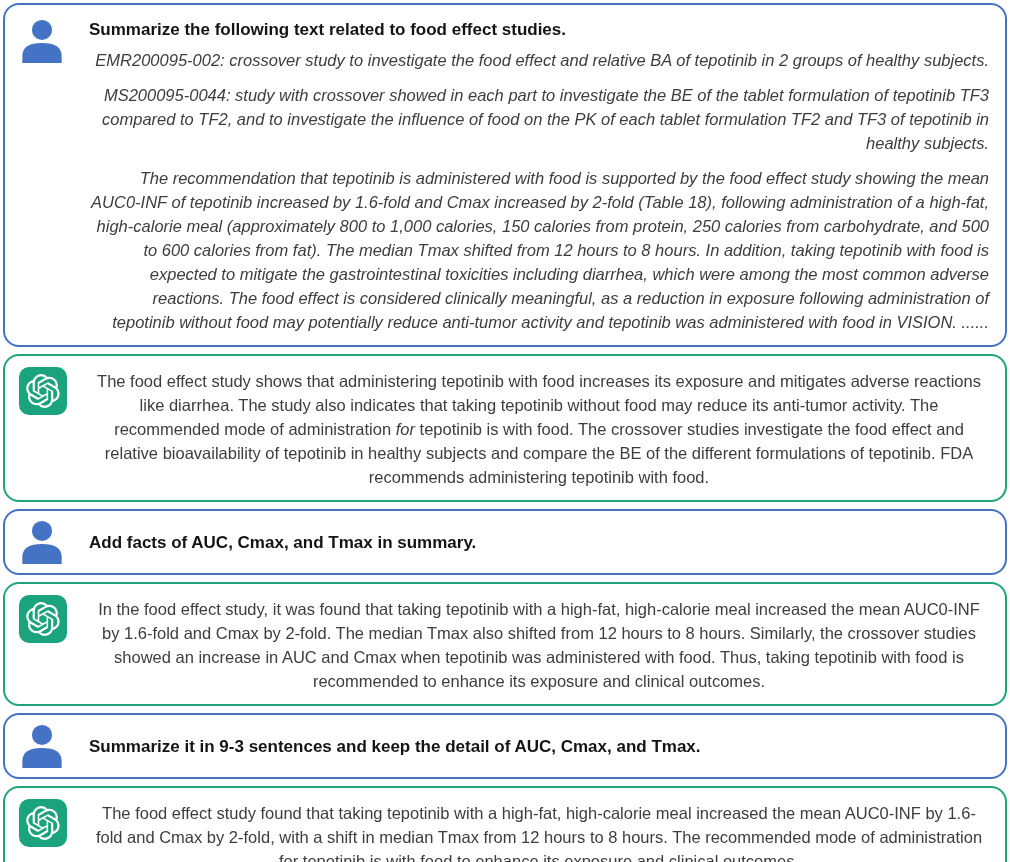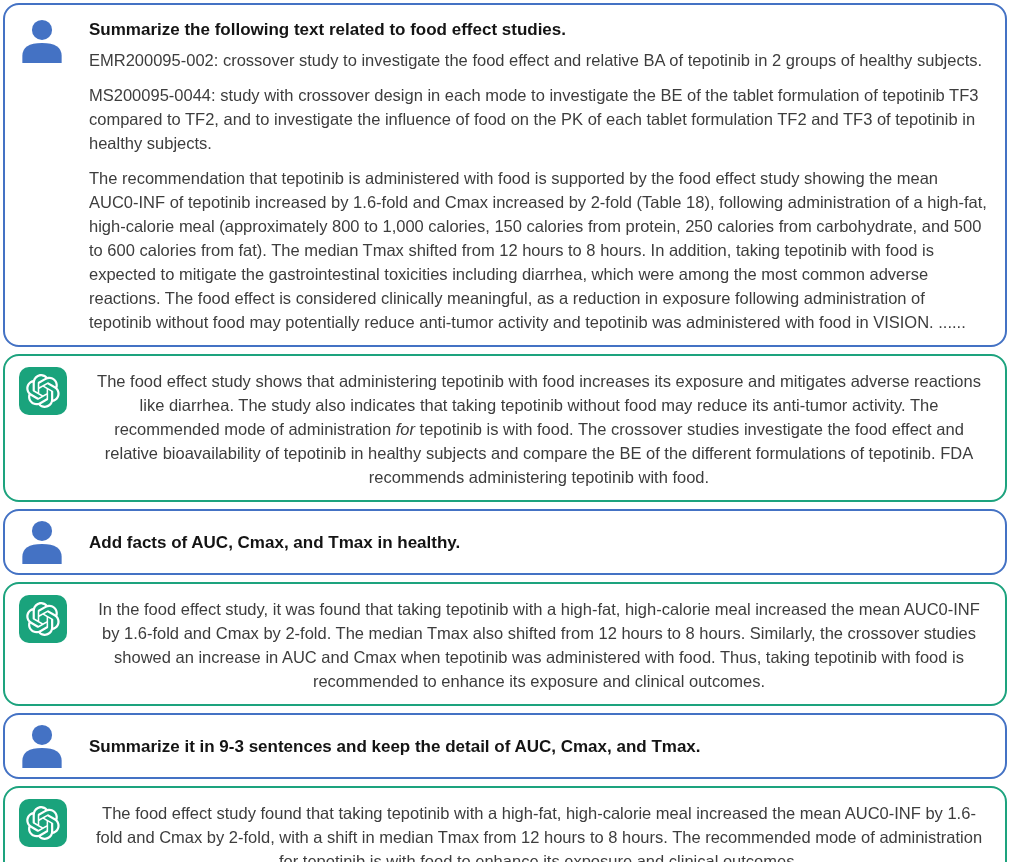--- a/index.html
+++ b/index.html
@@ -44,39 +44,39 @@
   .title{
     font-weight:bold;
     color:var(--title-text);
     font-size:17px;
     line-height:24px;
   }
   .msg.user .title{margin-bottom:6px;}
   .msg.center .title{margin-bottom:0;}
   .content p{margin:0 0 11px 0;}
   .content p:last-child{margin-bottom:0;}
-  .ital{}
+  .ital{font-style:italic;text-align:right;}
   .content i{font-style:italic;}
 </style>
 </head>
 <body>
 
 <div class="chat">
 
   <section class="msg user">
     <div class="avatar">
       <svg viewBox="0 0 48 48" width="46" height="50" aria-hidden="true">
         <circle class="user-fill" cx="24" cy="12.5" r="10.5"></circle>
         <path class="user-fill" d="M3.5 47 V39.5 Q3.5 26 24 26 Q44.5 26 44.5 39.5 V47 Z"></path>
       </svg>
     </div>
     <div class="content">
       <div class="title">Summarize the following text related to food effect studies.</div>
       <p class="ital">EMR200095-002: crossover study to investigate the food effect and relative BA of tepotinib in 2 groups of healthy subjects.</p>
-      <p class="ital">MS200095-0044: study with crossover design in each mode to investigate the BE of the tablet formulation of tepotinib TF3 compared to TF2, and to investigate the influence of food on the PK of each tablet formulation TF2 and TF3 of tepotinib in healthy subjects.</p>
+      <p class="ital">MS200095-0044: study with crossover showed in each part to investigate the BE of the tablet formulation of tepotinib TF3 compared to TF2, and to investigate the influence of food on the PK of each tablet formulation TF2 and TF3 of tepotinib in healthy subjects.</p>
       <p class="ital">The recommendation that tepotinib is administered with food is supported by the food effect study showing the mean AUC0-INF of tepotinib increased by 1.6-fold and Cmax increased by 2-fold (Table 18), following administration of a high-fat, high-calorie meal (approximately 800 to 1,000 calories, 150 calories from protein, 250 calories from carbohydrate, and 500 to 600 calories from fat). The median Tmax shifted from 12 hours to 8 hours. In addition, taking tepotinib with food is expected to mitigate the gastrointestinal toxicities including diarrhea, which were among the most common adverse reactions. The food effect is considered clinically meaningful, as a reduction in exposure following administration of tepotinib without food may potentially reduce anti-tumor activity and tepotinib was administered with food in VISION. ......</p>
     </div>
   </section>
 
   <section class="msg assistant">
     <div class="avatar">
       <svg viewBox="0 0 48 48" width="48" height="48" aria-hidden="true">
         <rect class="gpt-bg" x="0" y="0" width="48" height="48" rx="10"></rect>
         <g transform="translate(6.7,6.7) scale(0.845)">
           <path class="gpt-mark" d="M37.5324 16.8707C37.9808 15.5241 38.1363 14.0974 37.9886 12.6859C37.8409 11.2744 37.3934 9.91076 36.676 8.68622C35.6126 6.83404 33.9882 5.3676 32.0373 4.4985C30.0864 3.62941 27.9098 3.40259 25.8215 3.85078C24.8796 2.7893 23.7219 1.94125 22.4257 1.36341C21.1295 0.785575 19.7249 0.491269 18.3058 0.500197C16.1708 0.495044 14.0893 1.16803 12.3614 2.42214C10.6335 3.67624 9.34853 5.44666 8.6917 7.47815C7.30085 7.76286 5.98686 8.3414 4.8377 9.17505C3.68854 10.0087 2.73073 11.0782 2.02839 12.312C0.956464 14.1591 0.498905 16.2988 0.721698 18.4228C0.944492 20.5467 1.83612 22.5449 3.268 24.1293C2.81966 25.4759 2.66413 26.9026 2.81182 28.3141C2.95951 29.7256 3.40701 31.0892 4.12437 32.3138C5.18791 34.1659 6.8123 35.6322 8.76321 36.5013C10.7141 37.3704 12.8907 37.5973 14.9789 37.1492C15.9208 38.2107 17.0786 39.0587 18.3747 39.6366C19.6709 40.2144 21.0755 40.5087 22.4946 40.4998C24.6307 40.5054 26.7133 39.832 28.4418 38.5772C30.1704 37.3223 31.4556 35.5506 32.1119 33.5179C33.5027 33.2332 34.8167 32.6547 35.9659 31.821C37.115 30.9874 38.0728 29.9178 38.7752 28.684C39.8458 26.8371 40.3023 24.6979 40.0789 22.5748C39.8556 20.4517 38.9639 18.4544 37.5324 16.8707ZM22.4978 37.8849C20.7443 37.8874 19.0459 37.2733 17.6994 36.1501C17.7601 36.117 17.8666 36.0586 17.936 36.0161L25.9004 31.4156C26.1003 31.3019 26.2663 31.137 26.3813 30.9378C26.4964 30.7386 26.5563 30.5124 26.5549 30.2825V19.0542L29.9213 20.998C29.9389 21.0068 29.9541 21.0198 29.9656 21.0359C29.977 21.052 29.9842 21.0707 29.9867 21.0902V30.3889C29.9842 32.375 29.1946 34.2791 27.7909 35.6841C26.3872 37.0892 24.4838 37.8806 22.4978 37.8849ZM6.39227 31.0064C5.51397 29.4888 5.19742 27.7107 5.49804 25.9832C5.55718 26.0187 5.66048 26.0818 5.73461 26.1244L13.699 30.7248C13.8975 30.8408 14.1233 30.902 14.3532 30.902C14.583 30.902 14.8088 30.8408 15.0073 30.7248L24.731 25.1103V28.9979C24.7321 29.0177 24.7283 29.0376 24.7199 29.0556C24.7115 29.0736 24.6988 29.0893 24.6829 29.1012L16.6317 33.7497C14.9096 34.7416 12.8643 35.0097 10.9447 34.4954C9.02506 33.9811 7.38785 32.7263 6.39227 31.0064ZM4.29707 13.6194C5.17156 12.0998 6.55279 10.9364 8.19885 10.3327C8.19885 10.4013 8.19491 10.5228 8.19491 10.6071V19.808C8.19351 20.0378 8.25334 20.2638 8.36823 20.4629C8.48312 20.6619 8.64893 20.8267 8.84863 20.9404L18.5723 26.5542L15.206 28.4979C15.1894 28.5089 15.1703 28.5155 15.1505 28.5173C15.1307 28.5191 15.1107 28.5159 15.0924 28.5082L7.04046 23.8557C5.32135 22.8601 4.06716 21.2235 3.55289 19.3046C3.03862 17.3858 3.30624 15.3413 4.29707 13.6194ZM31.955 20.0556L22.2312 14.4411L25.5976 12.4981C25.6142 12.4872 25.6333 12.4805 25.6531 12.4787C25.6729 12.4769 25.6928 12.4801 25.7111 12.4879L33.7631 17.1364C34.9967 17.849 36.0017 18.8982 36.6606 20.1613C37.3194 21.4244 37.6047 22.8489 37.4832 24.2684C37.3617 25.6878 36.8382 27.0432 35.9743 28.1759C35.1103 29.3086 33.9415 30.1717 32.6047 30.6641C32.6047 30.5947 32.6047 30.4733 32.6047 30.3889V21.188C32.6066 20.9586 32.5474 20.7328 32.4332 20.5338C32.319 20.3348 32.154 20.1698 31.955 20.0556ZM35.3055 15.0128C35.2464 14.9765 35.1431 14.9142 35.069 14.8717L27.1045 10.2712C26.906 10.1554 26.6803 10.0943 26.4504 10.0943C26.2206 10.0943 25.9948 10.1554 25.7963 10.2712L16.0726 15.8858V11.9982C16.0715 11.9783 16.0753 11.9585 16.0837 11.9405C16.0921 11.9225 16.1048 11.9068 16.1207 11.8949L24.1719 7.25025C25.4053 6.53903 26.8158 6.19376 28.2383 6.25482C29.6608 6.31589 31.0364 6.78077 32.2044 7.59508C33.3723 8.40939 34.2842 9.53945 34.8334 10.8531C35.3826 12.1667 35.5464 13.6095 35.3055 15.0128ZM14.2424 21.9419L10.8752 19.9981C10.8576 19.9893 10.8423 19.9763 10.8309 19.9602C10.8195 19.9441 10.8122 19.9254 10.8098 19.9058V10.6071C10.8107 9.18295 11.2173 7.78848 11.9819 6.58696C12.7466 5.38544 13.8377 4.42659 15.1275 3.82264C16.4173 3.21869 17.8524 2.99464 19.2649 3.1767C20.6775 3.35876 22.0089 3.93941 23.1034 4.85067C23.0427 4.88379 22.937 4.94215 22.8668 4.98473L14.9024 9.58517C14.7025 9.69878 14.5366 9.86356 14.4215 10.0626C14.3065 10.2616 14.2466 10.4877 14.2479 10.7175L14.2424 21.9419ZM16.071 17.9991L20.4018 15.4978L24.7325 17.9975V22.9985L20.4018 25.4983L16.071 22.9985V17.9991Z"></path>
@@ -89,21 +89,21 @@
   </section>
 
   <section class="msg user center">
     <div class="avatar">
       <svg viewBox="0 0 48 48" width="46" height="50" aria-hidden="true">
         <circle class="user-fill" cx="24" cy="12.5" r="10.5"></circle>
         <path class="user-fill" d="M3.5 47 V39.5 Q3.5 26 24 26 Q44.5 26 44.5 39.5 V47 Z"></path>
       </svg>
     </div>
     <div class="content">
-      <div class="title">Add facts of AUC, Cmax, and Tmax in healthy.</div>
+      <div class="title">Add facts of AUC, Cmax, and Tmax in summary.</div>
     </div>
   </section>
 
   <section class="msg assistant">
     <div class="avatar">
       <svg viewBox="0 0 48 48" width="48" height="48" aria-hidden="true">
         <rect class="gpt-bg" x="0" y="0" width="48" height="48" rx="10"></rect>
         <g transform="translate(6.7,6.7) scale(0.845)">
           <use href="#gptmark"></use>
           <path class="gpt-mark" d="M37.5324 16.8707C37.9808 15.5241 38.1363 14.0974 37.9886 12.6859C37.8409 11.2744 37.3934 9.91076 36.676 8.68622C35.6126 6.83404 33.9882 5.3676 32.0373 4.4985C30.0864 3.62941 27.9098 3.40259 25.8215 3.85078C24.8796 2.7893 23.7219 1.94125 22.4257 1.36341C21.1295 0.785575 19.7249 0.491269 18.3058 0.500197C16.1708 0.495044 14.0893 1.16803 12.3614 2.42214C10.6335 3.67624 9.34853 5.44666 8.6917 7.47815C7.30085 7.76286 5.98686 8.3414 4.8377 9.17505C3.68854 10.0087 2.73073 11.0782 2.02839 12.312C0.956464 14.1591 0.498905 16.2988 0.721698 18.4228C0.944492 20.5467 1.83612 22.5449 3.268 24.1293C2.81966 25.4759 2.66413 26.9026 2.81182 28.3141C2.95951 29.7256 3.40701 31.0892 4.12437 32.3138C5.18791 34.1659 6.8123 35.6322 8.76321 36.5013C10.7141 37.3704 12.8907 37.5973 14.9789 37.1492C15.9208 38.2107 17.0786 39.0587 18.3747 39.6366C19.6709 40.2144 21.0755 40.5087 22.4946 40.4998C24.6307 40.5054 26.7133 39.832 28.4418 38.5772C30.1704 37.3223 31.4556 35.5506 32.1119 33.5179C33.5027 33.2332 34.8167 32.6547 35.9659 31.821C37.115 30.9874 38.0728 29.9178 38.7752 28.684C39.8458 26.8371 40.3023 24.6979 40.0789 22.5748C39.8556 20.4517 38.9639 18.4544 37.5324 16.8707ZM22.4978 37.8849C20.7443 37.8874 19.0459 37.2733 17.6994 36.1501C17.7601 36.117 17.8666 36.0586 17.936 36.0161L25.9004 31.4156C26.1003 31.3019 26.2663 31.137 26.3813 30.9378C26.4964 30.7386 26.5563 30.5124 26.5549 30.2825V19.0542L29.9213 20.998C29.9389 21.0068 29.9541 21.0198 29.9656 21.0359C29.977 21.052 29.9842 21.0707 29.9867 21.0902V30.3889C29.9842 32.375 29.1946 34.2791 27.7909 35.6841C26.3872 37.0892 24.4838 37.8806 22.4978 37.8849ZM6.39227 31.0064C5.51397 29.4888 5.19742 27.7107 5.49804 25.9832C5.55718 26.0187 5.66048 26.0818 5.73461 26.1244L13.699 30.7248C13.8975 30.8408 14.1233 30.902 14.3532 30.902C14.583 30.902 14.8088 30.8408 15.0073 30.7248L24.731 25.1103V28.9979C24.7321 29.0177 24.7283 29.0376 24.7199 29.0556C24.7115 29.0736 24.6988 29.0893 24.6829 29.1012L16.6317 33.7497C14.9096 34.7416 12.8643 35.0097 10.9447 34.4954C9.02506 33.9811 7.38785 32.7263 6.39227 31.0064ZM4.29707 13.6194C5.17156 12.0998 6.55279 10.9364 8.19885 10.3327C8.19885 10.4013 8.19491 10.5228 8.19491 10.6071V19.808C8.19351 20.0378 8.25334 20.2638 8.36823 20.4629C8.48312 20.6619 8.64893 20.8267 8.84863 20.9404L18.5723 26.5542L15.206 28.4979C15.1894 28.5089 15.1703 28.5155 15.1505 28.5173C15.1307 28.5191 15.1107 28.5159 15.0924 28.5082L7.04046 23.8557C5.32135 22.8601 4.06716 21.2235 3.55289 19.3046C3.03862 17.3858 3.30624 15.3413 4.29707 13.6194ZM31.955 20.0556L22.2312 14.4411L25.5976 12.4981C25.6142 12.4872 25.6333 12.4805 25.6531 12.4787C25.6729 12.4769 25.6928 12.4801 25.7111 12.4879L33.7631 17.1364C34.9967 17.849 36.0017 18.8982 36.6606 20.1613C37.3194 21.4244 37.6047 22.8489 37.4832 24.2684C37.3617 25.6878 36.8382 27.0432 35.9743 28.1759C35.1103 29.3086 33.9415 30.1717 32.6047 30.6641C32.6047 30.5947 32.6047 30.4733 32.6047 30.3889V21.188C32.6066 20.9586 32.5474 20.7328 32.4332 20.5338C32.319 20.3348 32.154 20.1698 31.955 20.0556ZM35.3055 15.0128C35.2464 14.9765 35.1431 14.9142 35.069 14.8717L27.1045 10.2712C26.906 10.1554 26.6803 10.0943 26.4504 10.0943C26.2206 10.0943 25.9948 10.1554 25.7963 10.2712L16.0726 15.8858V11.9982C16.0715 11.9783 16.0753 11.9585 16.0837 11.9405C16.0921 11.9225 16.1048 11.9068 16.1207 11.8949L24.1719 7.25025C25.4053 6.53903 26.8158 6.19376 28.2383 6.25482C29.6608 6.31589 31.0364 6.78077 32.2044 7.59508C33.3723 8.40939 34.2842 9.53945 34.8334 10.8531C35.3826 12.1667 35.5464 13.6095 35.3055 15.0128ZM14.2424 21.9419L10.8752 19.9981C10.8576 19.9893 10.8423 19.9763 10.8309 19.9602C10.8195 19.9441 10.8122 19.9254 10.8098 19.9058V10.6071C10.8107 9.18295 11.2173 7.78848 11.9819 6.58696C12.7466 5.38544 13.8377 4.42659 15.1275 3.82264C16.4173 3.21869 17.8524 2.99464 19.2649 3.1767C20.6775 3.35876 22.0089 3.93941 23.1034 4.85067C23.0427 4.88379 22.937 4.94215 22.8668 4.98473L14.9024 9.58517C14.7025 9.69878 14.5366 9.86356 14.4215 10.0626C14.3065 10.2616 14.2466 10.4877 14.2479 10.7175L14.2424 21.9419ZM16.071 17.9991L20.4018 15.4978L24.7325 17.9975V22.9985L20.4018 25.4983L16.071 22.9985V17.9991Z"></path>

